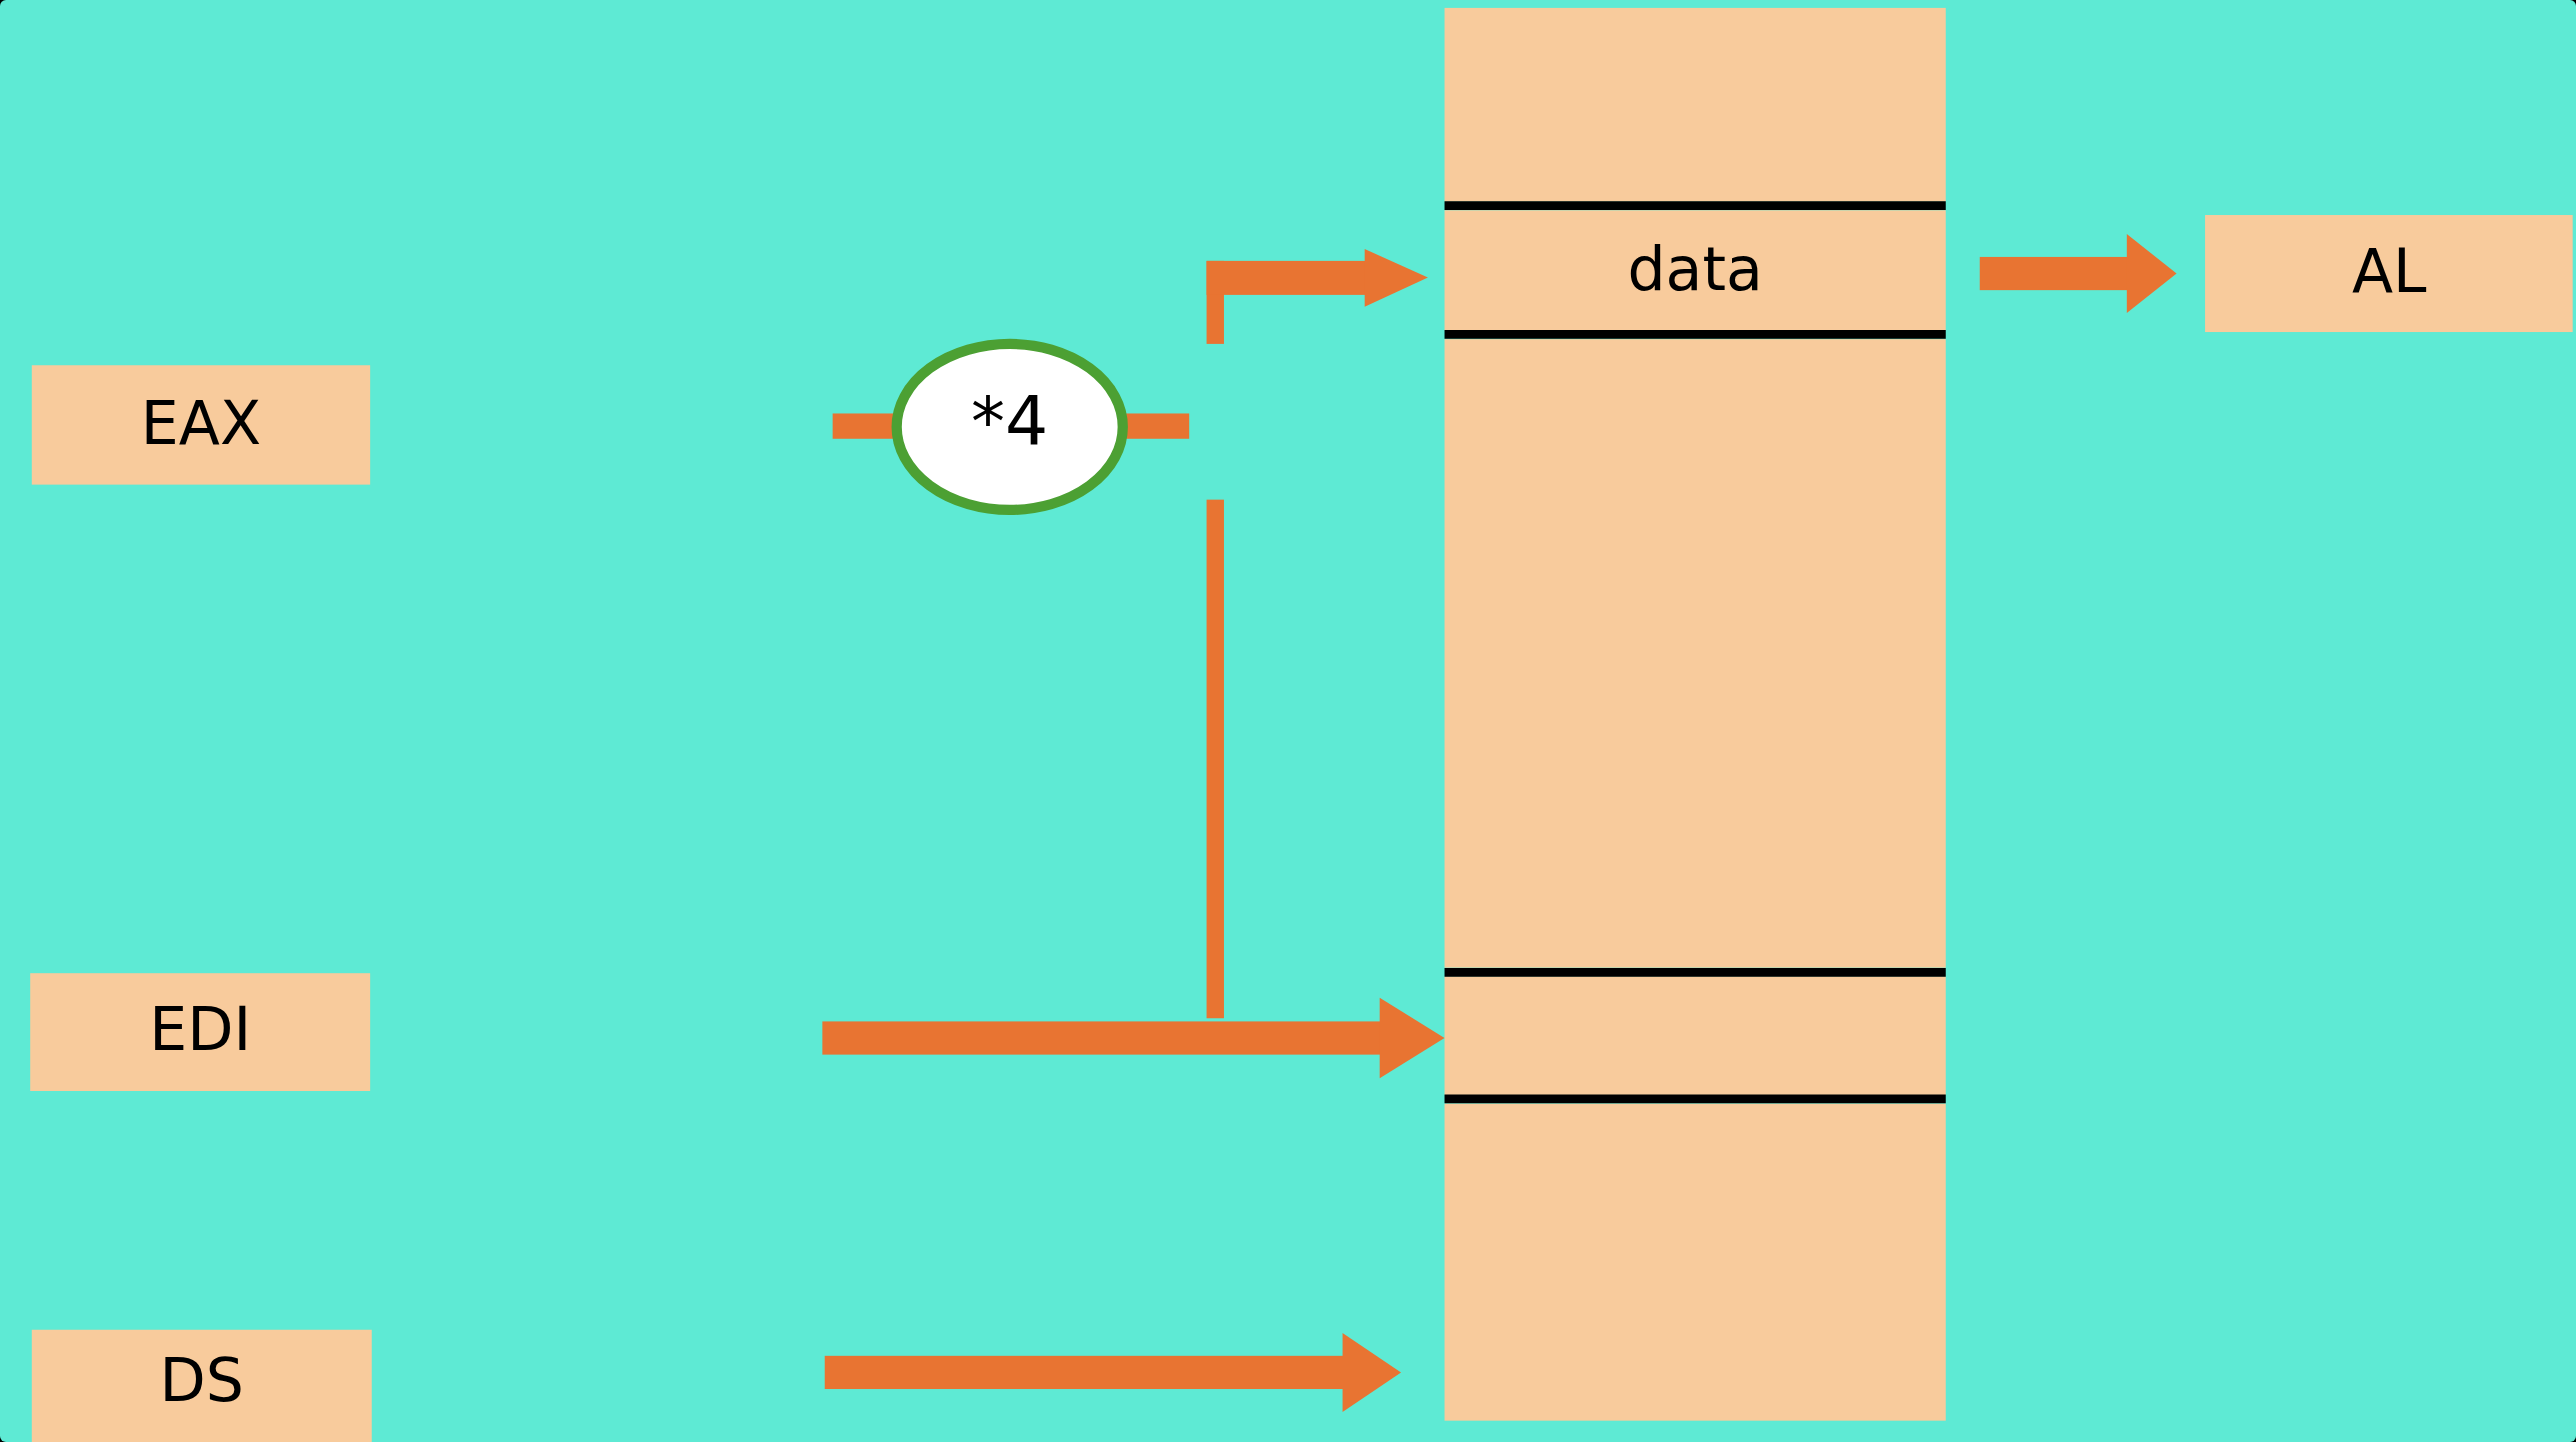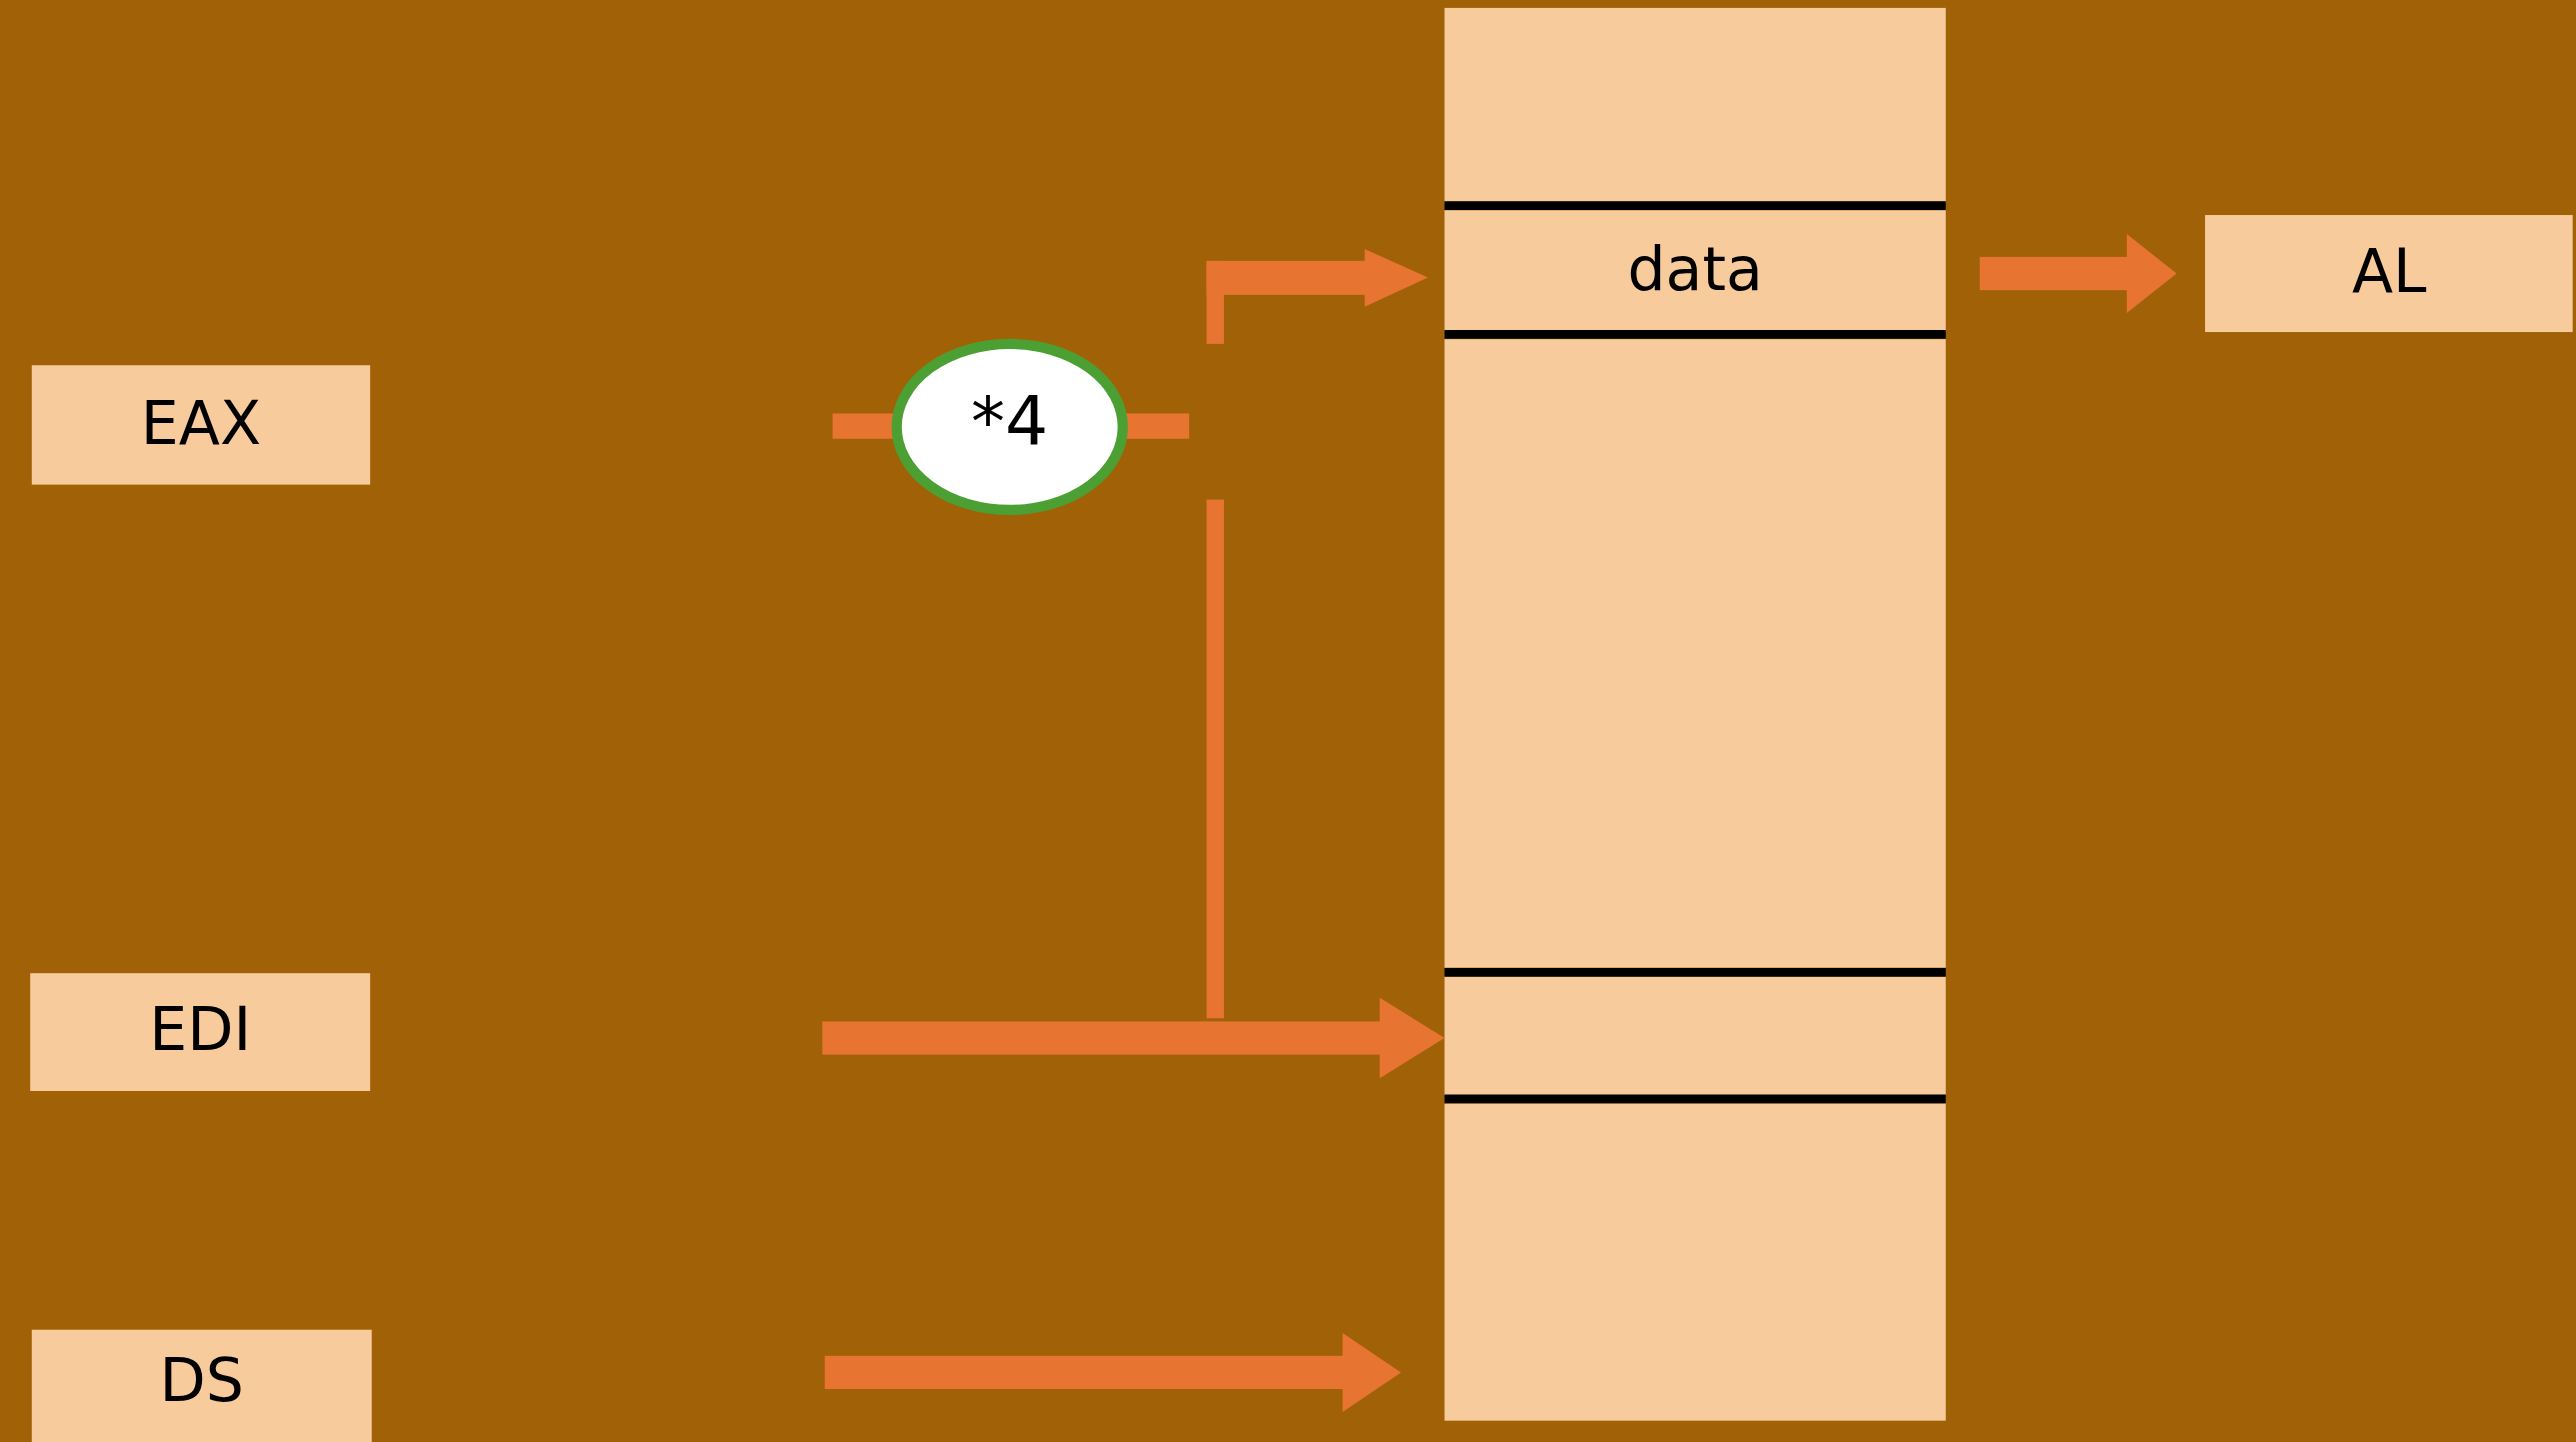--- a/index.html
+++ b/index.html
@@ -8,22 +8,23 @@
     padding: 0;
     background: #000000;
   }
   body {
     font-family: "DejaVu Sans", sans-serif;
   }
   #stage {
     position: relative;
     width: 2576px;
     height: 1442px;
-    background: #a16207;
+    background: #5eead4;
     overflow: hidden;
+    border-radius: 6px;
   }
   #stage svg.layer {
     position: absolute;
     left: 0;
     top: 0;
     width: 2576px;
     height: 1442px;
     display: block;
   }
   .box-label,

